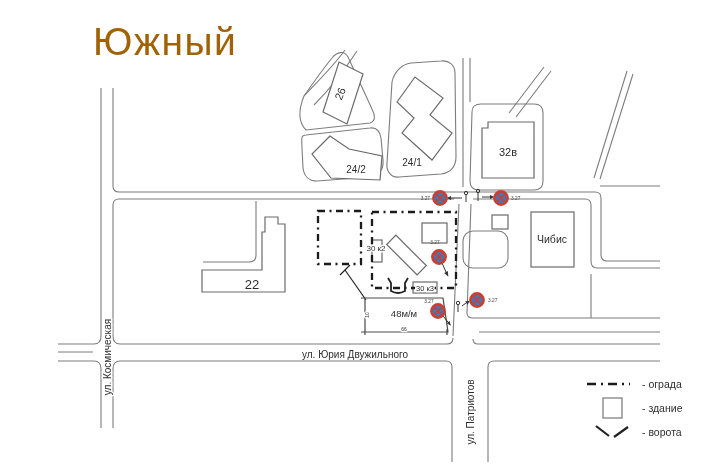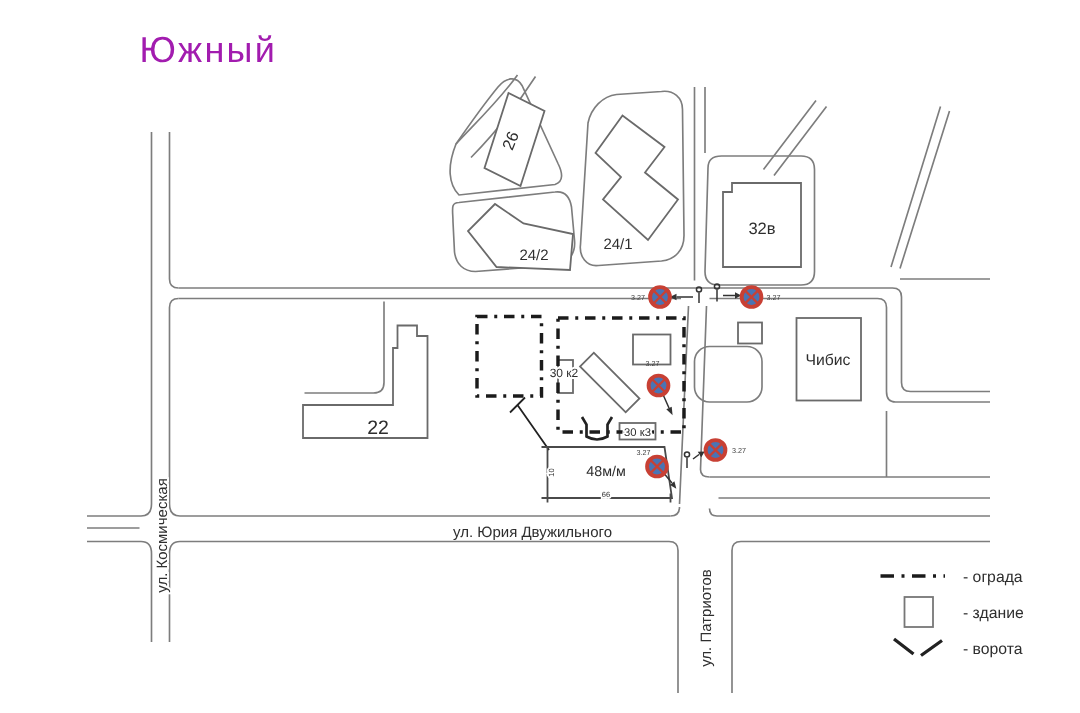--- a/index.html
+++ b/index.html
@@ -1,19 +1,19 @@
 <!DOCTYPE html>
 <html><head>
 <meta charset="utf-8">
 <style>
   html,body{margin:0;padding:0;background:#fff;}
   .stage{position:relative;width:720px;height:475px;background:#fff;overflow:hidden;
          font-family:"Liberation Sans",sans-serif;}
-  .title{position:absolute;left:93px;top:20px;font-size:24px;letter-spacing:1.5px;
-         color:#a21caf;font-weight:500;}
+  .title{position:absolute;left:93px;top:20px;font-size:39px;letter-spacing:1.5px;
+         color:#a16207;font-weight:500;}
   svg{position:absolute;left:0;top:0;}
   svg text{font-family:"Liberation Sans",sans-serif;fill:#2e2e2e;}
   .halo{paint-order:stroke;stroke:#fff;stroke-width:2.5px;}
   .lbl-s{font-size:10px;}
   .lbl-b{font-size:11px;}
   .lbl-t{font-size:5px;}
   .lbl-sign{font-size:4.8px;fill:#444;}
 </style>
 </head>
 <body>

